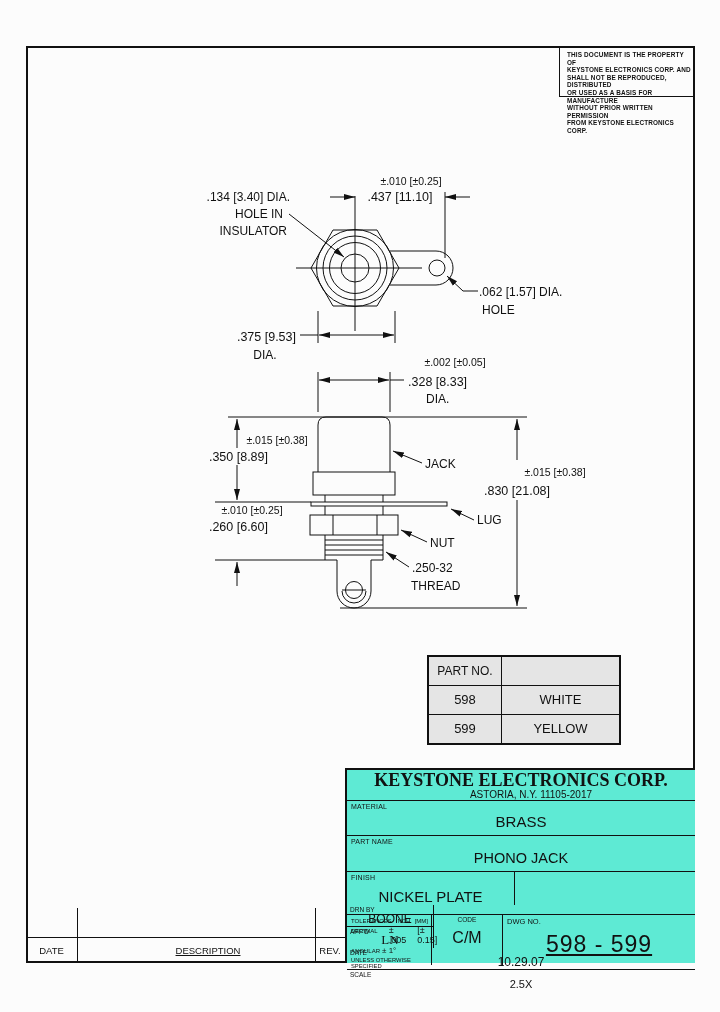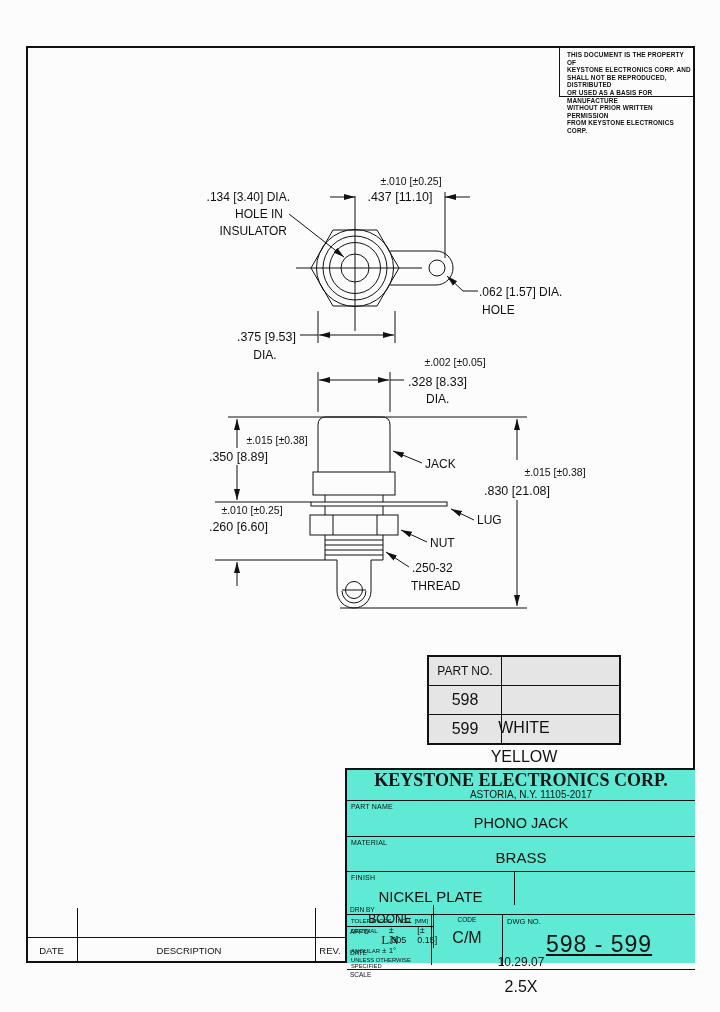--- a/index.html
+++ b/index.html
@@ -20,21 +20,21 @@
   .copyright{left:559px;top:47px;width:136px;height:50px;border:1px solid #111;
              padding:3px 2px 0 7px;font-weight:bold;font-size:6.4px;line-height:7.6px;letter-spacing:.15px;}
 
   
   .parts-table{left:427px;top:655px;width:194px;border:2px solid #111;background:#e5e5e5;}
   .pt-row{display:flex;height:28px;border-top:1px solid #111;}
   .pt-row:first-child{border-top:none;}
   .pt-c1{width:72px;border-right:1px solid #111;text-align:center;line-height:28px;}
   .pt-c2{flex:1;text-align:center;line-height:28px;}
   .pt-h{font-size:12px;}
-  .pt-v{font-size:16px;flex-direction:column;}
+  .pt-v{font-size:13px;}
 
   
   .title-block{left:345px;top:768px;width:350px;height:195px;border-left:2px solid #111;
                border-top:2px solid #111;background:#5eead4;}
   .tb-row{position:relative;border-bottom:1.5px solid #111;box-sizing:border-box;}
   .tb-company{height:31px;text-align:center;}
   .tb-company .co{font-family:"Liberation Serif",serif;font-weight:bold;font-size:18px;line-height:19px;padding-top:1px;}
   .tb-company .ad{font-size:10px;line-height:10px;padding-left:20px;}
   .tb-part{height:36px;}
   .tb-mat{height:35px;}
@@ -192,27 +192,27 @@
       <div class="pt-c1">599</div>
       <div class="pt-c2">YELLOW</div>
     </div>
   </div>
 
   <div class="abs title-block">
     <div class="tb-row tb-company">
       <div class="co">KEYSTONE ELECTRONICS CORP.</div>
       <div class="ad">ASTORIA, N.Y. 11105-2017</div>
     </div>
+    <div class="tb-row tb-mat">
+      <div class="tb-lbl">MATERIAL</div>
+      <div class="tb-big" style="font-size:15px;padding-top:12px;">BRASS</div>
+    </div>
     <div class="tb-row tb-part">
       <div class="tb-lbl">PART NAME</div>
       <div class="tb-big">PHONO JACK</div>
-    </div>
-    <div class="tb-row tb-mat">
-      <div class="tb-lbl">MATERIAL</div>
-      <div class="tb-big" style="font-size:15px;padding-top:12px;">BRASS</div>
     </div>
     <div class="tb-row tb-finish">
       <div class="tb-fin-cell">
         <div class="tb-lbl">FINISH</div>
         <div class="tb-big">NICKEL PLATE</div>
       </div>
       <div class="tb-midcol">
         <div class="tb-sub top">
           <div class="lb">DRN BY</div>
           <div class="vl">BOONE</div>
@@ -222,21 +222,21 @@
           <div class="vl serif">LN</div>
         </div>
       </div>
       <div class="tb-rightcol">
         <div class="tb-sub top">
           <div class="lb">DATE</div>
           <div class="vl">10.29.07</div>
         </div>
         <div class="tb-sub">
           <div class="lb">SCALE</div>
-          <div class="vl" style="font-size:16px;padding-top:8px;">2.5X</div>
+          <div class="vl" style="font-size:11px;padding-top:8px;">2.5X</div>
         </div>
       </div>
     </div>
     <div class="tb-row tb-bottom">
       <div class="tb-tol">
         <div class="tol-l1">
           <span>TOLERANCES</span>
           <span>INCH</span>
           <span>[MM]</span>
         </div>
@@ -260,17 +260,17 @@
         <div class="vl">598 - 599</div>
       </div>
     </div>
   </div>
 
   <div class="abs rev-table">
     <div class="rev-v" style="left:51px;"></div>
     <div class="rev-v" style="left:289px;"></div>
     <div class="rev-h"></div>
     <div class="rev-lbl" style="left:0;width:51px;">DATE</div>
-    <div class="rev-lbl" style="left:44px;width:238px;">DESCRIPTION</div>
+    <div class="rev-lbl" style="left:63px;width:238px;text-decoration:underline;">DESCRIPTION</div>
     <div class="rev-lbl" style="left:289px;width:30px;">REV.</div>
   </div>
 
 </div>
 
 </body></html>

